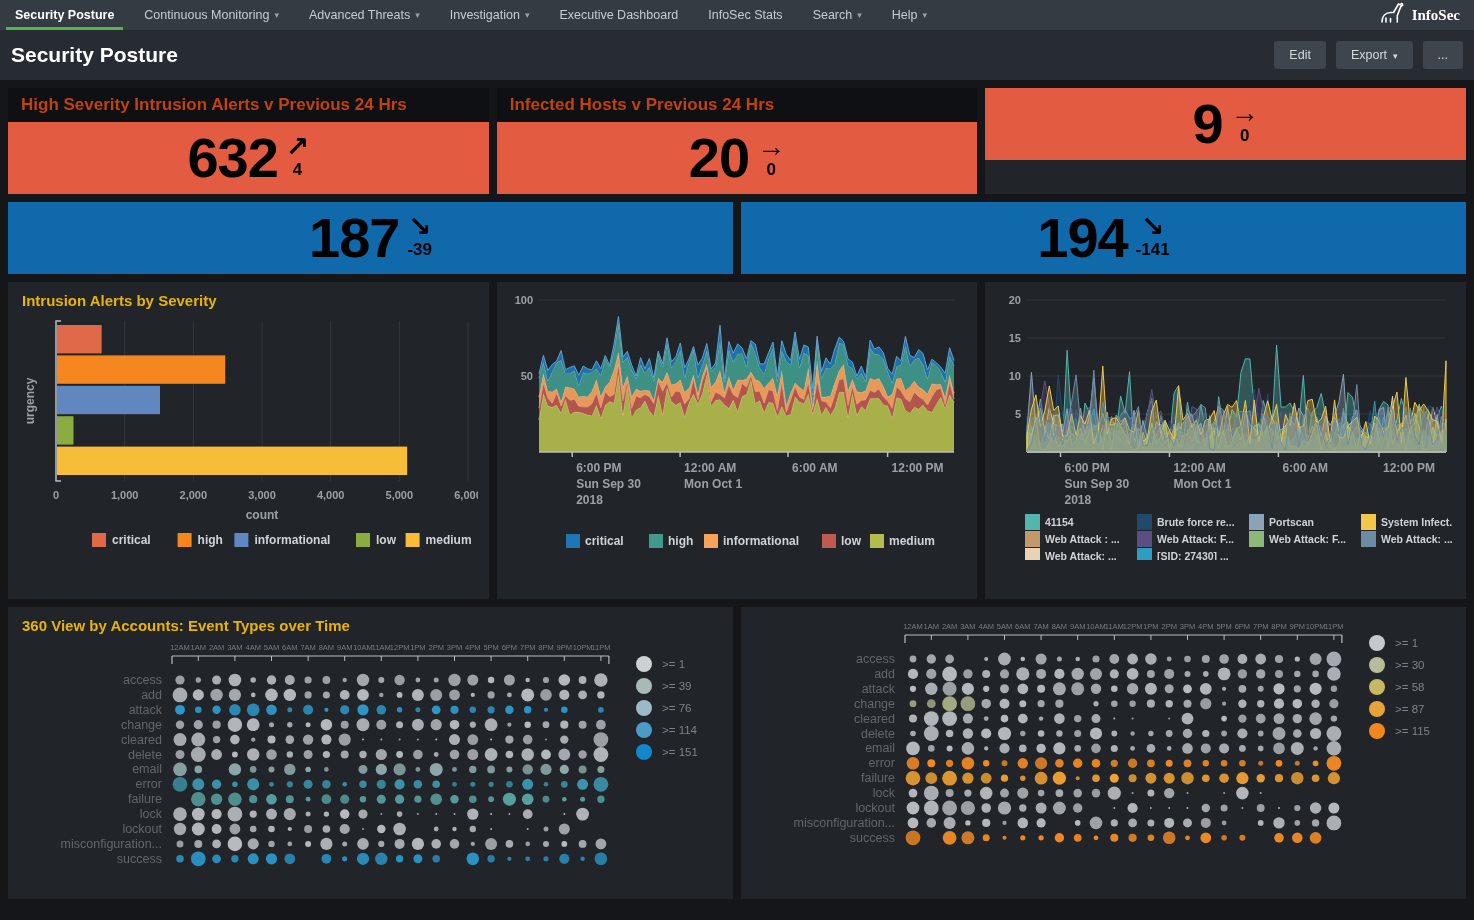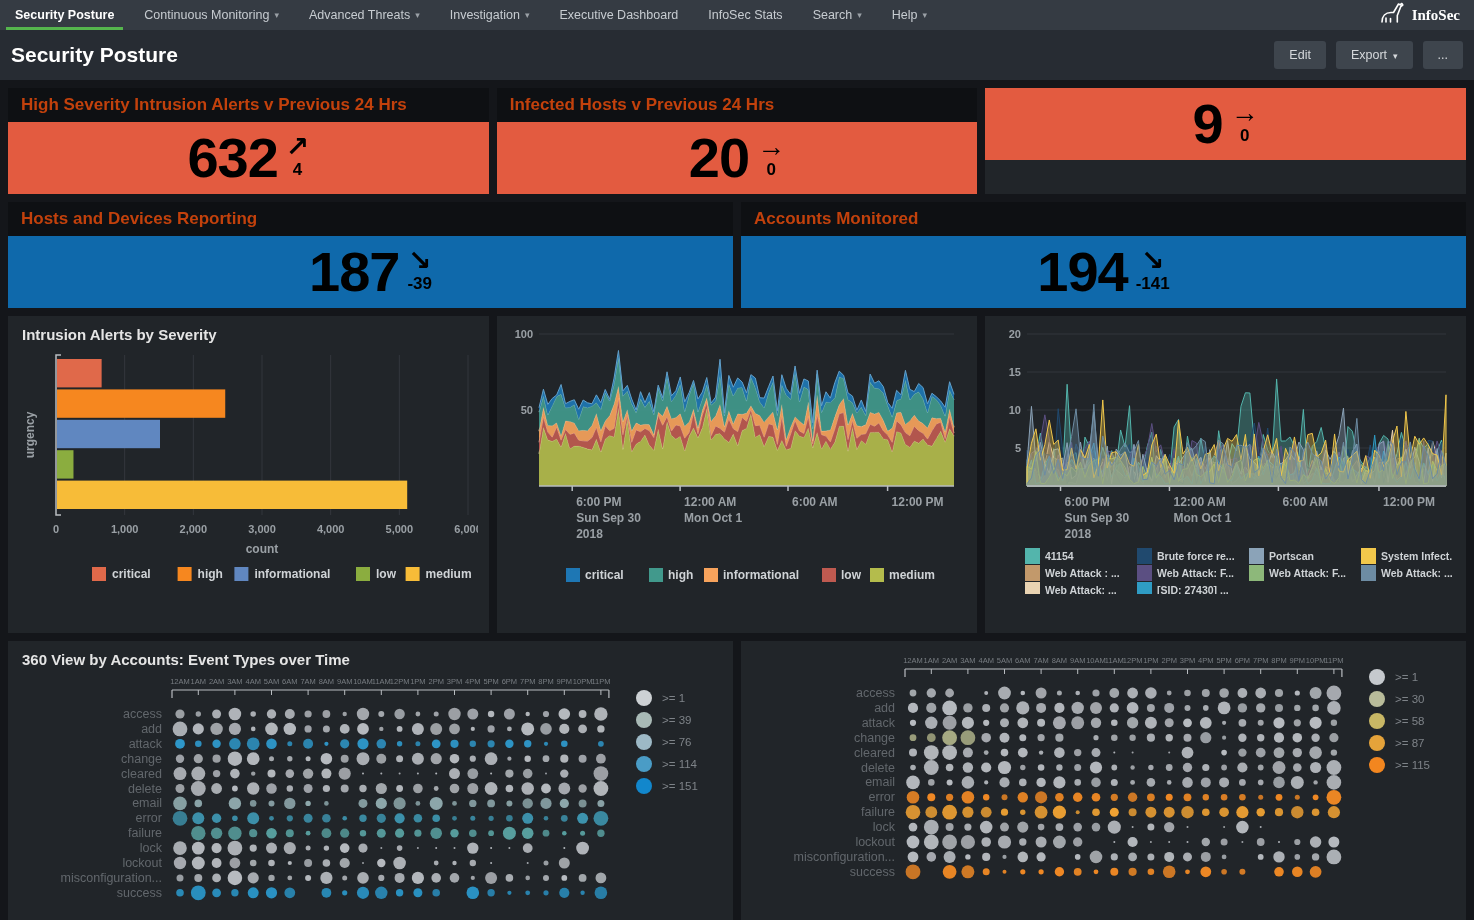--- a/index.html
+++ b/index.html
@@ -40,21 +40,21 @@
   .kpi-body { height:72px; display:flex; align-items:center; justify-content:center;
     color:#000000; }
   .kpi-value { font-size:56px; font-weight:bold; line-height:1; letter-spacing:-1px; }
   .kpi-trend { display:flex; flex-direction:column; align-items:center;
     margin-left:8px; margin-top:-4px; }
   .kpi-arrow { font-size:28px; font-weight:bold; line-height:0.95; }
   .kpi-delta { font-size:17px; font-weight:bold; line-height:1; }
 
   
   .chart-panel { padding:10px 14px; }
-  .chart-title { font-size:15px; font-weight:bold; color:#e5e5e5; margin-bottom:4px; }
+  .chart-title { font-size:15px; font-weight:bold; color:#eab308; margin-bottom:4px; }
   svg text { font-family:"Liberation Sans","DejaVu Sans",sans-serif; }
 </style>
 </head>
 <body>
 
 <nav class="navbar">
   <div class="nav-items" id="nav-items">
       <div class="nav-item active">
         <span>Security Posture</span>
       </div>
@@ -132,31 +132,29 @@
           <div class="kpi-value">9</div>
           <div class="kpi-trend">
             <div class="kpi-arrow">→</div>
             <div class="kpi-delta">0</div>
           </div>
         </div>
       </div>
     </div>
   <div class="row" id="kpi-row-2">
       <div class="panel">
-        <div class="kpi-head">Hosts and Devices Reporting</div>
         <div class="kpi-body" style="background: rgb(15, 105, 171);">
           <div class="kpi-value">187</div>
           <div class="kpi-trend">
             <div class="kpi-arrow">↘</div>
             <div class="kpi-delta">-39</div>
           </div>
         </div>
       </div>
       <div class="panel">
-        <div class="kpi-head">Accounts Monitored</div>
         <div class="kpi-body" style="background: rgb(15, 105, 171);">
           <div class="kpi-value">194</div>
           <div class="kpi-trend">
             <div class="kpi-arrow">↘</div>
             <div class="kpi-delta">-141</div>
           </div>
         </div>
       </div>
     </div>
 

